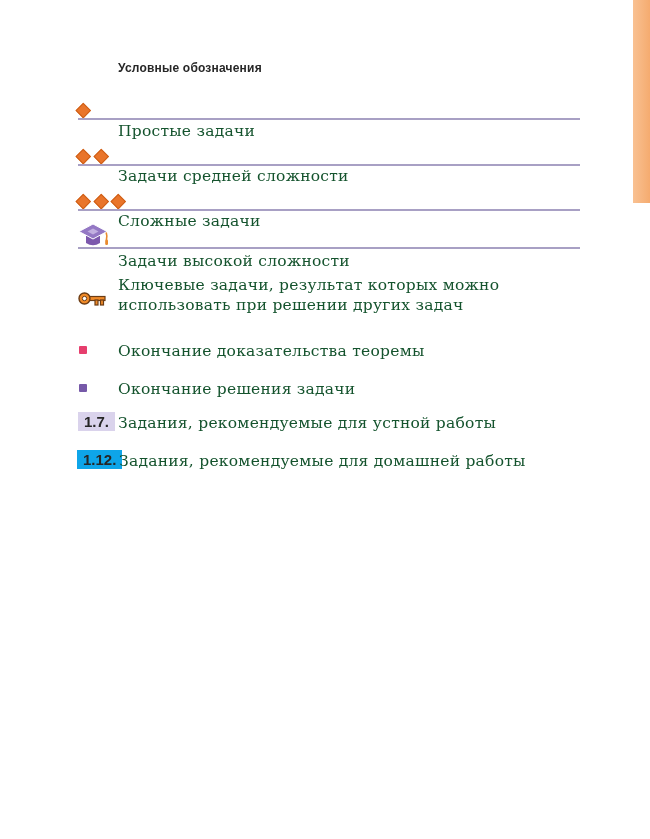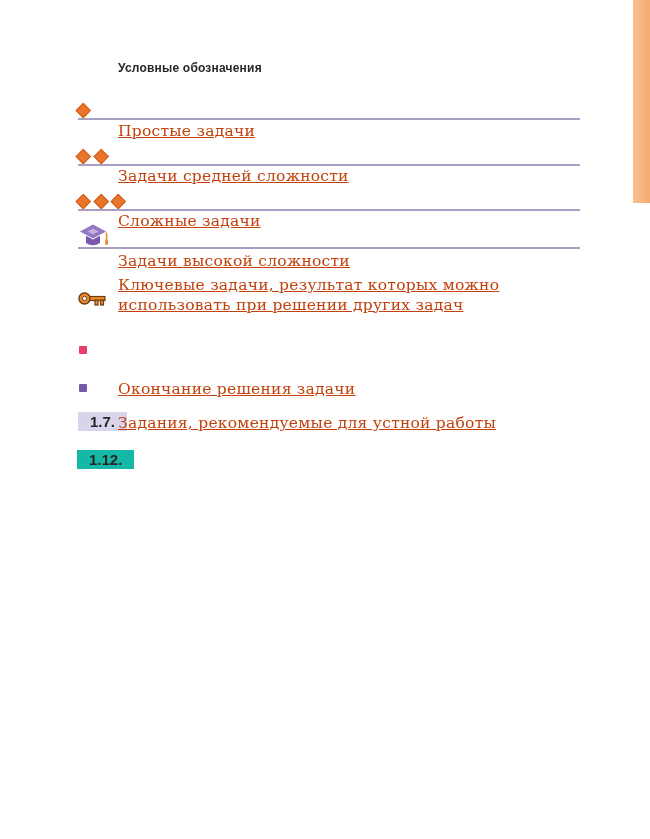--- a/index.html
+++ b/index.html
@@ -44,45 +44,44 @@
     width: 10.5px; height: 10.5px;
     background: #e9752b;
     border: 1px solid #ce5f17;
     transform: rotate(45deg);
     margin-top: 2px;
   }
   .row-label {
     position: absolute;
     left: 118px;
     font-size: 15.5px;
-    color: #c2410c;
+    color: #14532d;
     letter-spacing: 0.25px;
     line-height: 20px;
-    text-decoration: underline;
   }
   .wrap-label { width: 470px; line-height: 19.5px; }
   .sq {
     position: absolute;
     width: 8px; height: 8px;
     border-radius: 1px;
   }
   .sq-pink { background: #e63e6d; }
   .sq-purple { background: #7659a8; }
   .badge {
     position: absolute;
     display: inline-block;
     font-family: "Liberation Sans", sans-serif;
     font-weight: bold;
     font-size: 15px;
     line-height: 15px;
     color: #262626;
-    padding: 2px 12px;
+    padding: 2px 6px;
   }
   .badge-oral { background: #dad3ec; }
-  .badge-home { background: #14b8a6; }
+  .badge-home { background: #0ea5e9; }
   .cap-icon, .key-icon { position: absolute; }
 </style>
 </head>
 <body>
 
 <div class="page">
 
   <div class="edge-bar"></div>
 
   <h1 class="title">Условные обозначения</h1>
@@ -121,22 +120,24 @@
   <svg class="key-icon" style="left:78px; top:290px" width="28" height="18" viewBox="0 0 28 18">
     <rect x="11" y="6.5" width="16" height="4" fill="#f08a28" stroke="#6b3c14" stroke-width="1.2"></rect>
     <rect x="17" y="10" width="3" height="5" fill="#f08a28" stroke="#6b3c14" stroke-width="1.2"></rect>
     <rect x="22.5" y="10" width="3" height="5" fill="#f08a28" stroke="#6b3c14" stroke-width="1.2"></rect>
     <circle cx="6.5" cy="8.5" r="5.5" fill="#f08a28" stroke="#6b3c14" stroke-width="1.4"></circle>
     <circle cx="6.5" cy="8.5" r="2.2" fill="#ffffff" stroke="#6b3c14" stroke-width="1"></circle>
   </svg>
   <div class="row-label wrap-label" style="top:276px">Ключевые задачи, результат которых можно использовать при решении других задач</div>
 
   <span class="sq sq-pink" style="left:79px; top:346px"></span>
+  <div class="row-label" style="top:341px">Окончание доказательства теоремы</div>
 
   <span class="sq sq-purple" style="left:79px; top:384px"></span>
   <div class="row-label" style="top:379px">Окончание решения задачи</div>
 
   <span class="badge badge-oral" style="left:78px; top:412px">1.7.</span>
   <div class="row-label" style="top:413px">Задания, рекомендуемые для устной работы</div>
 
   <span class="badge badge-home" style="left:77px; top:450px">1.12.</span>
+  <div class="row-label" style="left:119px; top:451px">Задания, рекомендуемые для домашней работы</div>
 
 </div>
 
 </body></html>

